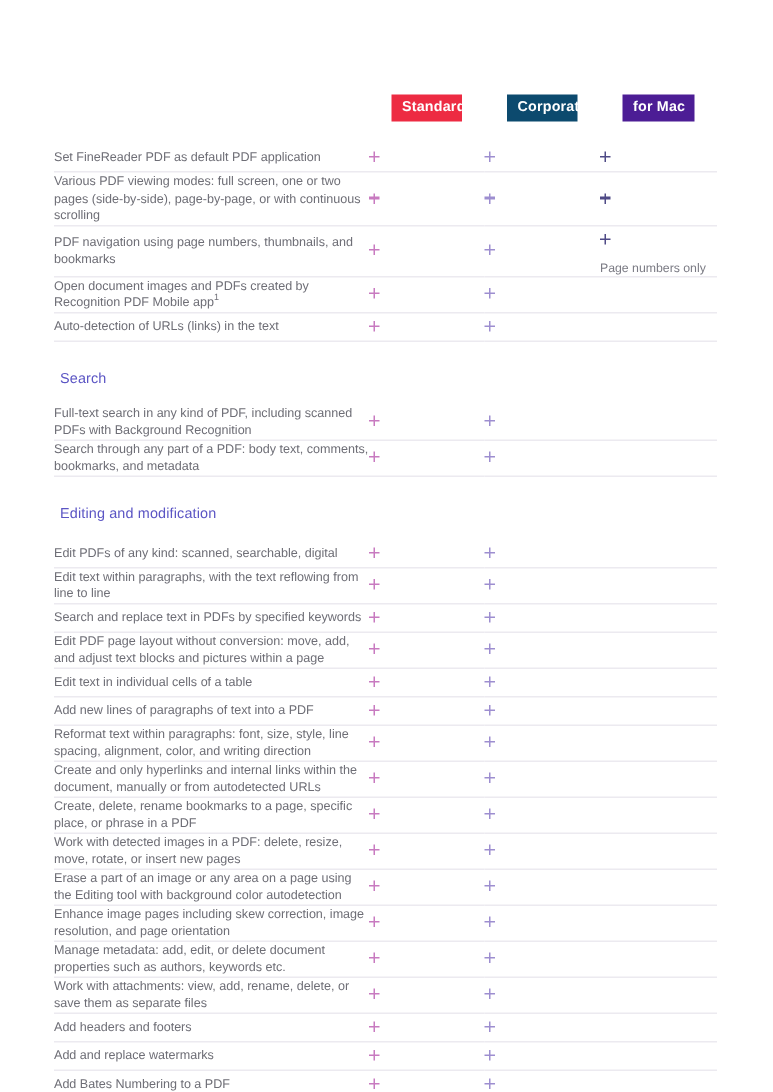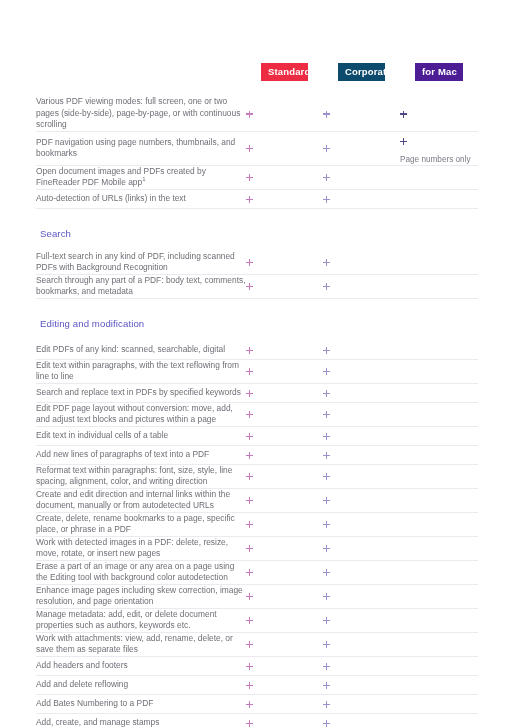--- a/index.html
+++ b/index.html
@@ -146,33 +146,39 @@
           <th>
             <div class="hdr corp">Corporate</div>
           </th>
           <th>
             <div class="hdr mac">for Mac</div>
           </th>
         </tr>
       </thead>
       <tbody id="tbody">
           <tr class="feat-row">
+            <td class="feature"><span>Set FineReader PDF as default PDF application</span></td>
+            <td class="mark"><span class="plus pink"></span></td>
+            <td class="mark"><span class="plus violet"></span></td>
+            <td class="mark"><span class="plus navy"></span></td>
+          </tr>
+          <tr class="feat-row">
             <td class="feature"><span>Various PDF viewing modes: full screen, one or two pages (side-by-side), page-by-page, or with continuous scrolling</span></td>
             <td class="mark"><span class="plus pink"></span></td>
             <td class="mark"><span class="plus violet"></span></td>
             <td class="mark"><span class="plus navy"></span></td>
           </tr>
           <tr class="feat-row">
             <td class="feature"><span>PDF navigation using page numbers, thumbnails, and bookmarks</span></td>
             <td class="mark"><span class="plus pink"></span></td>
             <td class="mark"><span class="plus violet"></span></td>
             <td class="mark"><span class="plus navy"></span><span class="note">Page numbers only</span></td>
           </tr>
           <tr class="feat-row">
-            <td class="feature"><span>Open document images and PDFs created by FineReader PDF Mobile app</span><sup class="fn">1</sup></td>
+            <td class="feature"><span>Open document images and PDFs created by Recognition PDF Mobile app</span><sup class="fn">1</sup></td>
             <td class="mark"><span class="plus pink"></span></td>
             <td class="mark"><span class="plus violet"></span></td>
             <td class="mark"></td>
           </tr>
           <tr class="feat-row">
             <td class="feature"><span>Auto-detection of URLs (links) in the text</span></td>
             <td class="mark"><span class="plus pink"></span></td>
             <td class="mark"><span class="plus violet"></span></td>
             <td class="mark"></td>
           </tr>
@@ -238,21 +244,21 @@
             <td class="mark"><span class="plus violet"></span></td>
             <td class="mark"></td>
           </tr>
           <tr class="feat-row">
             <td class="feature"><span>Reformat text within paragraphs: font, size, style, line spacing, alignment, color, and writing direction</span></td>
             <td class="mark"><span class="plus pink"></span></td>
             <td class="mark"><span class="plus violet"></span></td>
             <td class="mark"></td>
           </tr>
           <tr class="feat-row">
-            <td class="feature"><span>Create and edit direction and internal links within the document, manually or from autodetected URLs</span></td>
+            <td class="feature"><span>Create and only hyperlinks and internal links within the document, manually or from autodetected URLs</span></td>
             <td class="mark"><span class="plus pink"></span></td>
             <td class="mark"><span class="plus violet"></span></td>
             <td class="mark"></td>
           </tr>
           <tr class="feat-row">
             <td class="feature"><span>Create, delete, rename bookmarks to a page, specific place, or phrase in a PDF</span></td>
             <td class="mark"><span class="plus pink"></span></td>
             <td class="mark"><span class="plus violet"></span></td>
             <td class="mark"></td>
           </tr>
@@ -286,21 +292,21 @@
             <td class="mark"><span class="plus violet"></span></td>
             <td class="mark"></td>
           </tr>
           <tr class="feat-row">
             <td class="feature"><span>Add headers and footers</span></td>
             <td class="mark"><span class="plus pink"></span></td>
             <td class="mark"><span class="plus violet"></span></td>
             <td class="mark"></td>
           </tr>
           <tr class="feat-row">
-            <td class="feature"><span>Add and delete reflowing</span></td>
+            <td class="feature"><span>Add and replace watermarks</span></td>
             <td class="mark"><span class="plus pink"></span></td>
             <td class="mark"><span class="plus violet"></span></td>
             <td class="mark"></td>
           </tr>
           <tr class="feat-row">
             <td class="feature"><span>Add Bates Numbering to a PDF</span></td>
             <td class="mark"><span class="plus pink"></span></td>
             <td class="mark"><span class="plus violet"></span></td>
             <td class="mark"></td>
           </tr>

